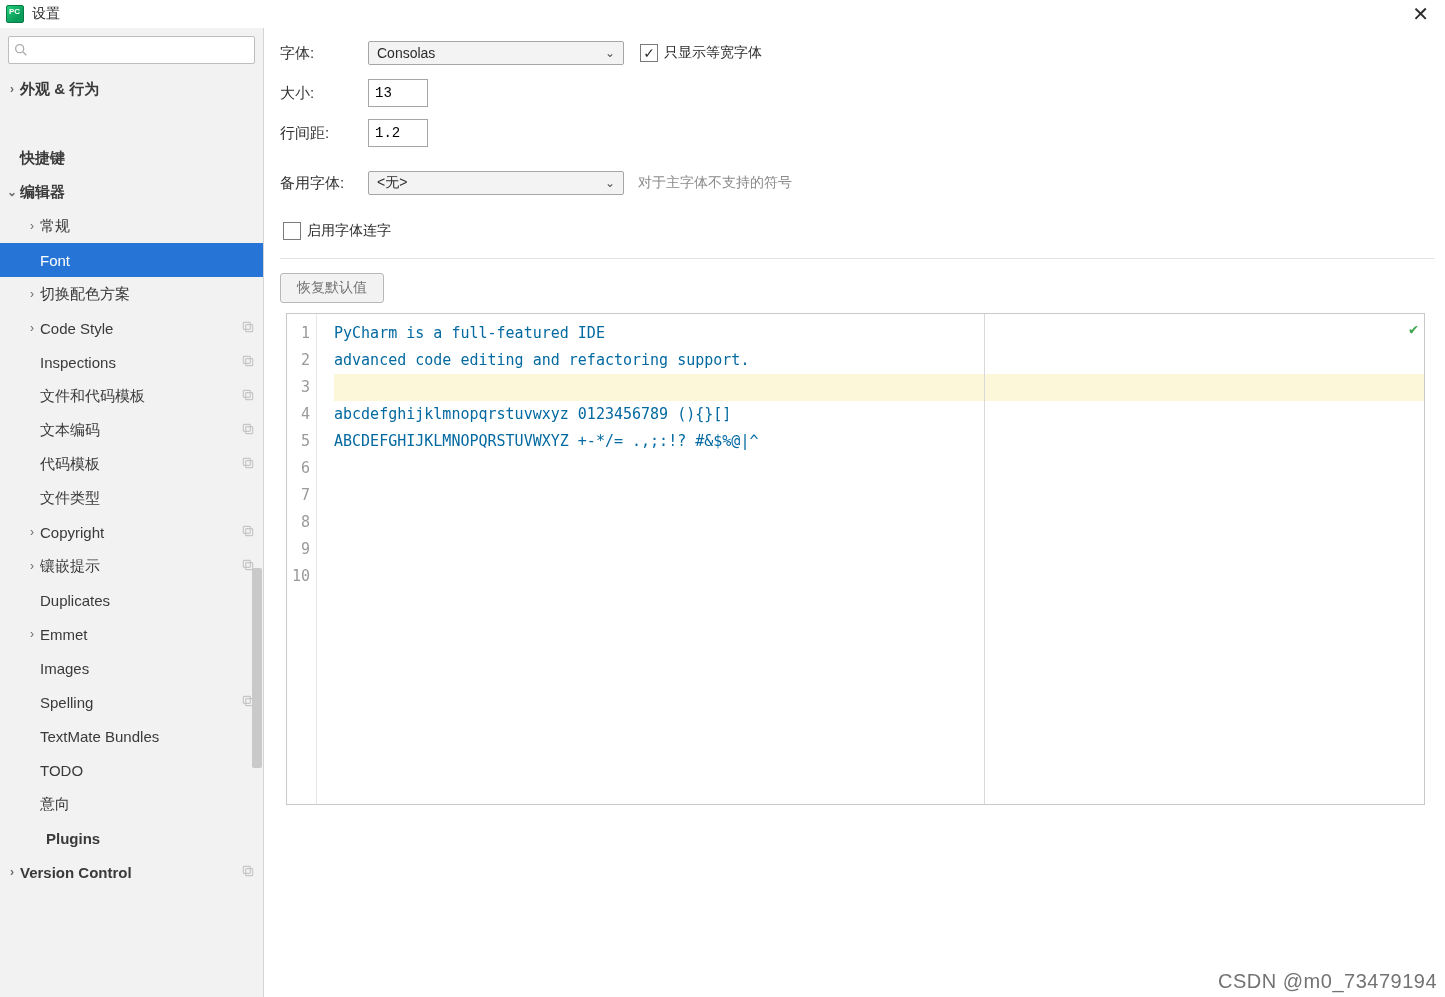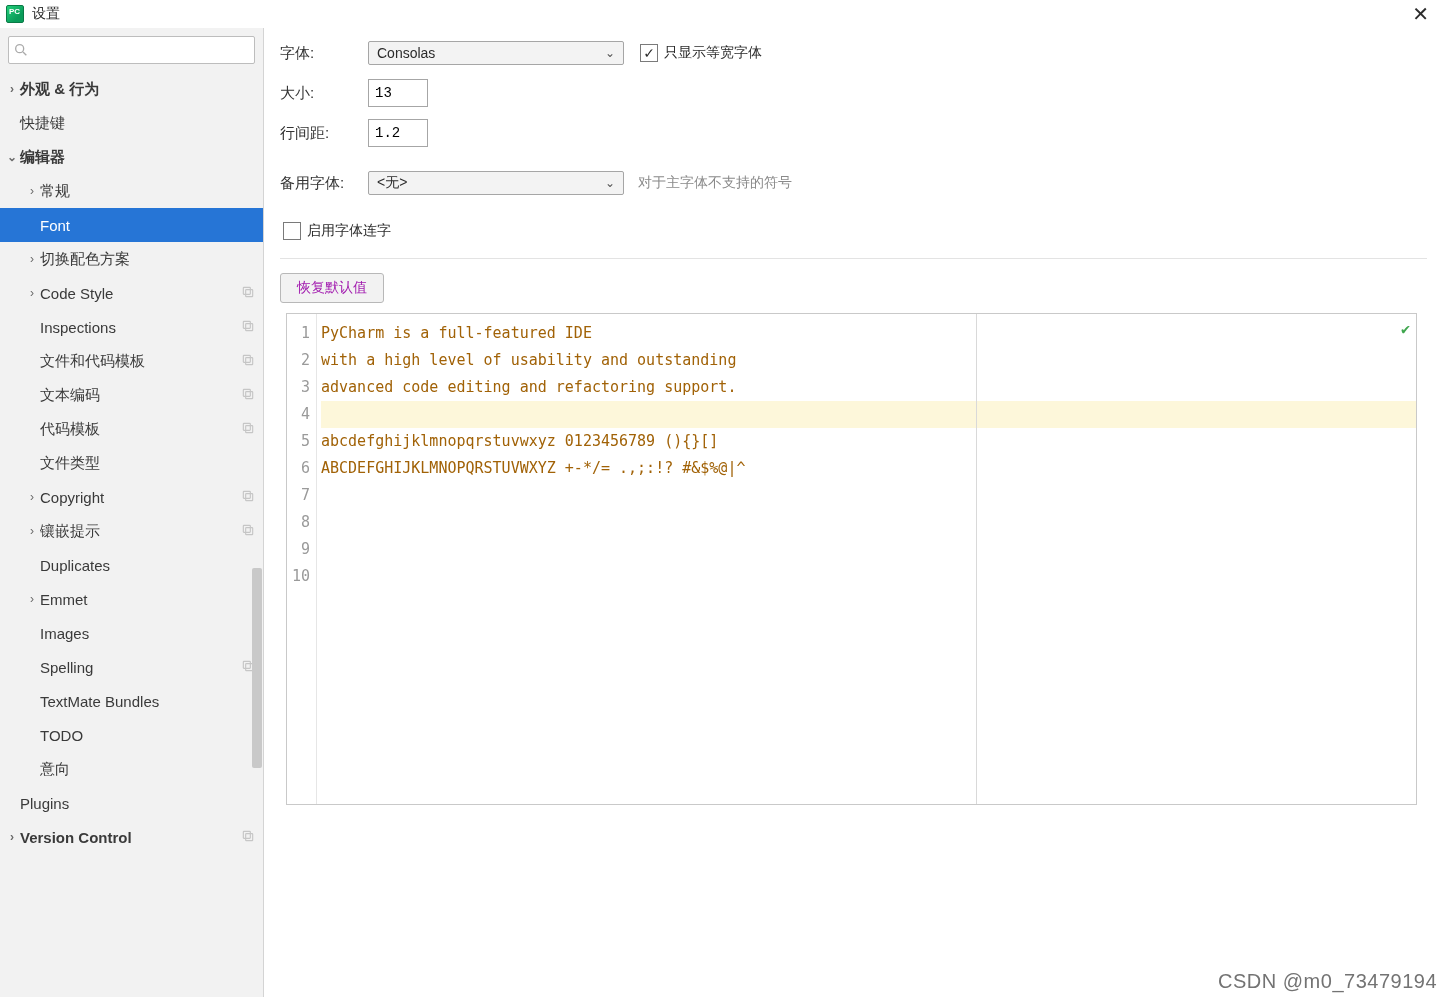--- a/index.html
+++ b/index.html
@@ -70,21 +70,21 @@
       background:#c9c9c9; border-radius:2px;
     }
 
     .main { flex:1; display:flex; flex-direction:column; padding: 0; }
     .breadcrumb{
       padding: 16px 10px 14px 10px;
       font-size:17px; font-weight:600; color:#3a3a3a;
     }
     .breadcrumb .sep{ font-weight:400; color:#7a7a7a; margin:0 6px; }
     .form{
-      padding: 6px 18px 0 16px;
+      padding: 6px 10px 0 16px;
     }
     .row{ display:flex; align-items:center; min-height:38px; margin-bottom:2px;}
     .row .lbl{ width:88px; font-size:15px; color:#333; }
     .sel{
       width:256px; height:24px; border:1px solid #a6a6a6; background:#f3f3f3;
       display:flex; align-items:center; padding:0 8px; justify-content:space-between;
       border-radius:2px; cursor:pointer;text-align:right;
     }
     .sel .chev{ font-size:12px; color:#555;}
     .txt{
@@ -93,36 +93,36 @@
     }
     .chk{ display:inline-flex; align-items:center; margin-left:16px; cursor:pointer;}
     .chk .box{
       width:18px;height:18px;border:1px solid #7a7a7a;display:inline-flex;
       align-items:center;justify-content:center;margin-right:6px;font-size:14px;color:#2b2b2b;
     }
     .chk.unchecked .box{} 
     .hint{ color:#8a8a8a; margin-left:14px; }
 
     .btn{
-      border:1px solid #b8b8b8; background:#f2f2f2; color:#a21caf;
+      border:1px solid #b8b8b8; background:#f2f2f2; color:#737373;
       height:30px; padding:0 16px; border-radius:3px; font-size:14px; cursor:default;
     }
     .divider{ height:1px; background:#e3e3e3; margin:8px 0 14px 0; width:100%;}
 
     .preview{
       margin: 10px 10px 0 6px;
       border:1px solid #c9c9c9; height:492px; display:flex; position:relative;
       font-family: Consolas, monospace; font-size:15px; background:#fff;
     }
     .gutter{
       width:30px; text-align:right; color:#9a9a9a; padding:6px 6px 0 0;
       border-right:1px solid #e6e6e6; user-select:none;
     }
     .gutter div, .code div{ height:27px; line-height:27px; }
-    .code{ flex:1; padding:6px 0 0 4px; color:#a16207; white-space:pre; position:relative;}
+    .code{ flex:1; padding:6px 0 0 4px; color:#0369a1; white-space:pre; position:relative;margin-left:13px;}
     .code .hl{ background:#fdf7da; display:block; width:100%; }
     .preview .right-bar{ position:absolute; right:0; top:0; width:440px; height:100%; border-left:1px solid #d9d9d9;}
     .check-icon{ position:absolute; top:6px; right:6px; color:#3fa64e; font-weight:bold; }
 
     .watermark{
       position:absolute; right:8px; bottom:4px; color:#737373; font-size:20px;
       font-family: sans-serif; letter-spacing:.5px;
     }
   </style>
 </head>
@@ -143,21 +143,21 @@
             <line x1="15" y1="15" x2="20" y2="20"></line>
           </svg>
         <input placeholder="" style="">
       </div>
     </div>
     <div class="tree" id="tree">
         <div class="tree-item level0" style="font-weight: 600;">
           <span class="arrow">›</span>
           <span>外观 &amp; 行为</span>
         </div>
-        <div class="tree-item level0 no-arrow" style="font-weight: 400;">
+        <div class="tree-item level0 no-arrow" style="font-weight: 700; margin-top: 35px;">
           <span class="arrow">›</span>
           <span>快捷键</span>
         </div>
         <div class="tree-item level0" style="font-weight: 600;">
           <span class="arrow">⌄</span>
           <span>编辑器</span>
         </div>
         <div class="tree-item level1">
           <span class="arrow">›</span>
           <span>常规</span>
@@ -255,21 +255,21 @@
           <span>TextMate Bundles</span>
         </div>
         <div class="tree-item level1 no-arrow">
           <span class="arrow">›</span>
           <span>TODO</span>
         </div>
         <div class="tree-item level1 no-arrow">
           <span class="arrow">›</span>
           <span>意向</span>
         </div>
-        <div class="tree-item level0 no-arrow" style="font-weight: 400;">
+        <div class="tree-item level0 no-arrow" style="font-weight: 700; margin-left: 26px;">
           <span class="arrow">›</span>
           <span>Plugins</span>
         </div>
         <div class="tree-item level0" style="font-weight: 600;">
           <span class="arrow">›</span>
           <span>Version Control</span>
           <span class="copy-glyph"><svg viewBox="0 0 24 24" fill="none" stroke="#777" stroke-width="2">
               <rect x="8" y="8" width="12" height="12" rx="1"></rect>
               <rect x="4" y="4" width="12" height="12" rx="1"></rect>
             </svg></span>
@@ -325,21 +325,21 @@
             <div>2</div>
             <div>3</div>
             <div>4</div>
             <div>5</div>
             <div>6</div>
             <div>7</div>
             <div>8</div>
             <div>9</div>
             <div>10</div>
           </div>
-        <div class="code" id="code"><div>PyCharm is a full-featured IDE</div><div>with a high level of usability and outstanding</div><div>advanced code editing and refactoring support.</div><div class="hl"></div><div>abcdefghijklmnopqrstuvwxyz 0123456789 (){}[]</div><div>ABCDEFGHIJKLMNOPQRSTUVWXYZ +-*/= .,;:!? #&amp;$%@|^</div><div></div><div></div><div></div><div></div></div>
+        <div class="code" id="code"><div>PyCharm is a full-featured IDE</div><div>advanced code editing and refactoring support.</div><div class="hl"></div><div>abcdefghijklmnopqrstuvwxyz 0123456789 (){}[]</div><div>ABCDEFGHIJKLMNOPQRSTUVWXYZ +-*/= .,;:!? #&amp;$%@|^</div><div></div><div></div><div></div><div></div></div>
         <div class="right-bar"></div>
         <span class="check-icon">✔</span>
       </div>
     </div>
   </div>
 </div>
 
 <div class="watermark">CSDN @m0_73479194</div>
 
 </body></html>

